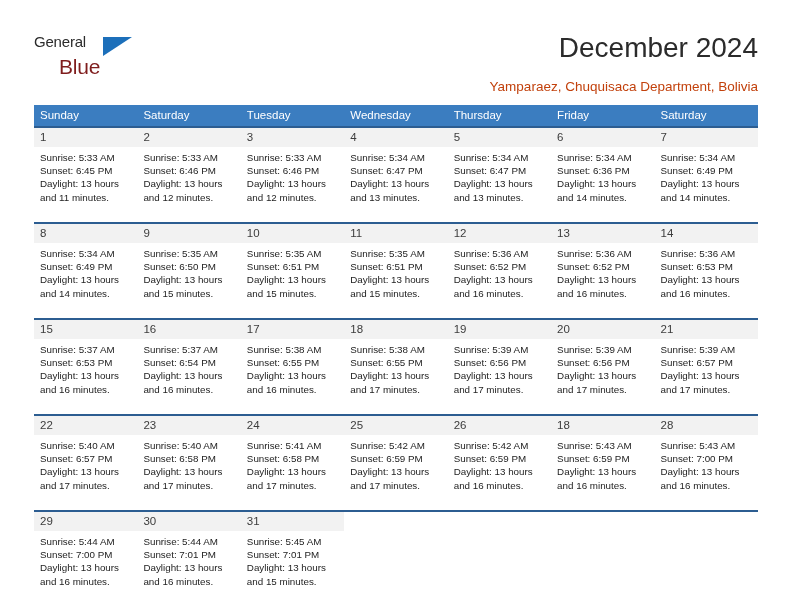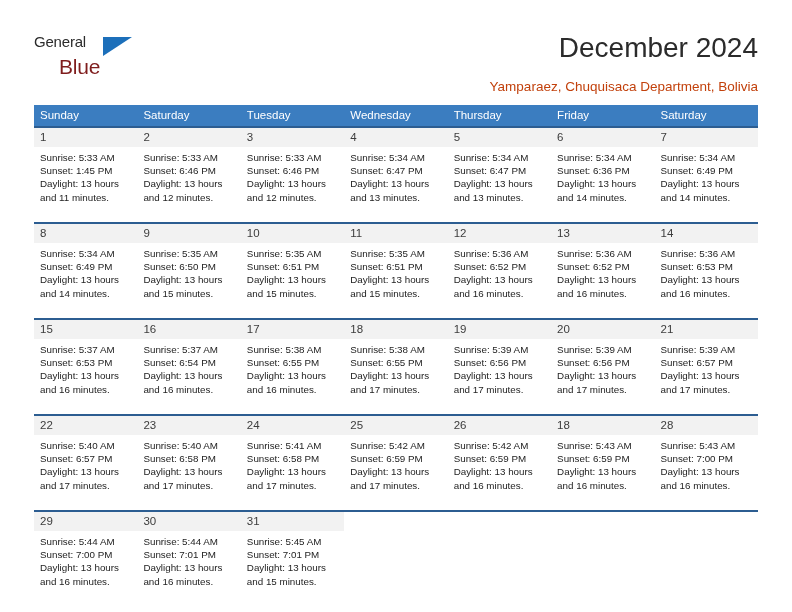--- a/index.html
+++ b/index.html
@@ -170,21 +170,21 @@
         <th>Saturday</th>
       </tr>
     </thead>
     <tbody id="calendar-body">
         <tr>
           <td>
             <div class="cell-inner">
               <div class="daynum">1</div>
               <div class="info">
                 <div>Sunrise: 5:33 AM</div>
-                <div>Sunset: 1:45 PM</div>
+                <div>Sunset: 6:45 PM</div>
                 <div>Daylight: 13 hours</div>
                 <div>and 11 minutes.</div>
               </div>
             </div>
           </td>
           <td>
             <div class="cell-inner">
               <div class="daynum">2</div>
               <div class="info">
                 <div>Sunrise: 5:33 AM</div>

